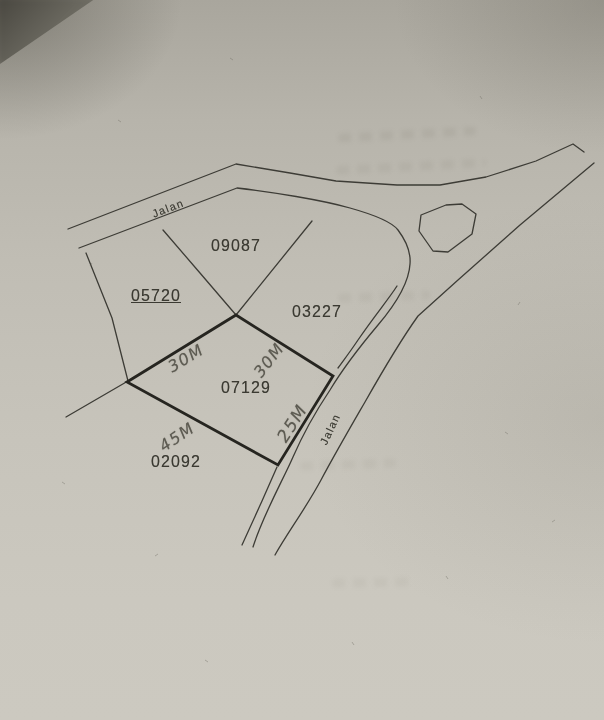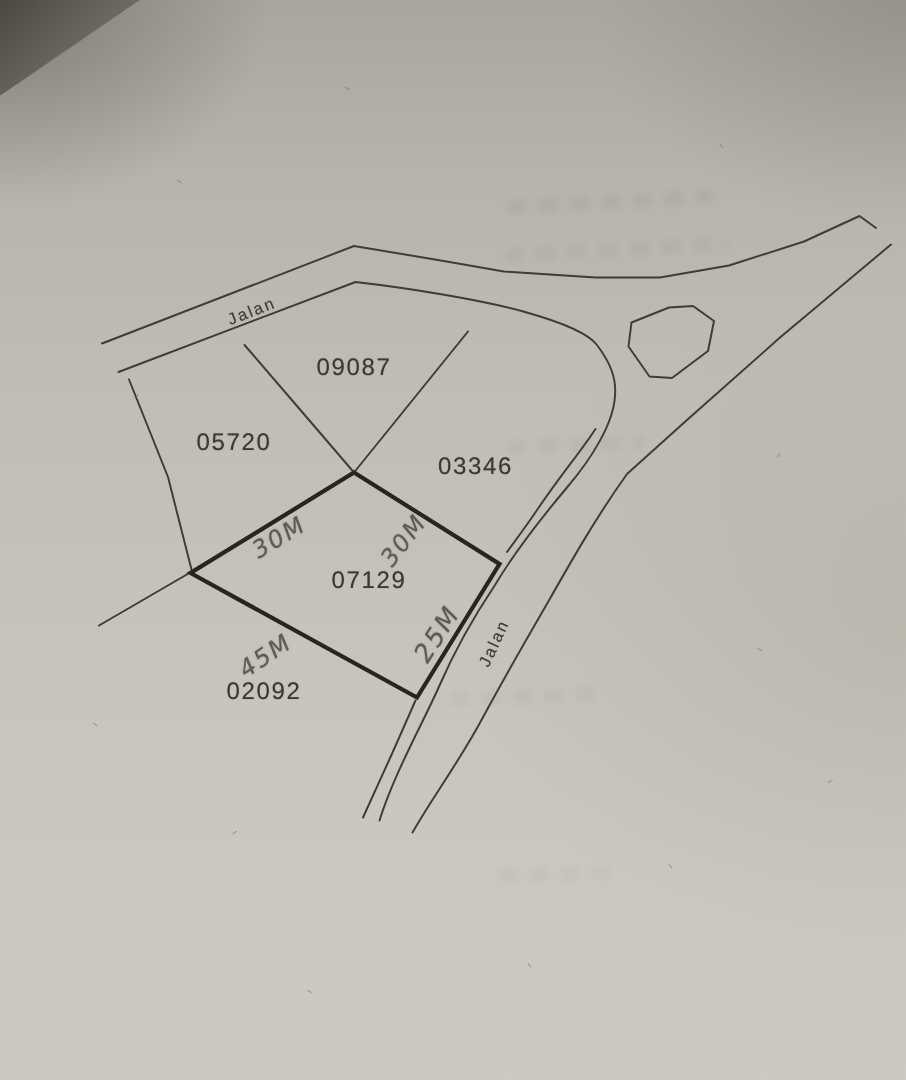--- a/index.html
+++ b/index.html
@@ -103,22 +103,22 @@
       <path d="M118,120 l3,2"></path>
         <path d="M555,520 l-3,2"></path>
         <path d="M205,660 l3,2"></path>
     </g>
   </svg>
 
   <div class="lbl road-label" style="left:168px;top:208px;transform:translate(-50%,-50%) rotate(-21deg);">Jalan</div>
   <div class="lbl road-label" style="left:330px;top:429px;transform:translate(-50%,-50%) rotate(-65deg);">Jalan</div>
 
   <div class="lbl printed" style="left:236px;top:246px;">09087</div>
-  <div class="lbl printed" style="left:156px;top:296px;">05720</div>
-  <div class="lbl printed" style="left:317px;top:312px;">03346</div>
+  <div class="lbl printed" style="left:156px;top:296px;text-decoration:underline;">05720</div>
+  <div class="lbl printed" style="left:317px;top:312px;">03227</div>
   <div class="lbl printed" style="left:246px;top:388px;">07129</div>
   <div class="lbl printed" style="left:176px;top:462px;">02092</div>
 
   <div class="lbl pencil" style="left:186px;top:358px;transform:translate(-50%,-50%) rotate(-31deg);">30M</div>
   <div class="lbl pencil" style="left:269px;top:360px;transform:translate(-50%,-50%) rotate(-52deg);">30M</div>
   <div class="lbl pencil" style="left:177px;top:437px;transform:translate(-50%,-50%) rotate(-34deg);">45M</div>
   <div class="lbl pencil" style="left:292px;top:423px;transform:translate(-50%,-50%) rotate(-57deg);font-size:17px;">25M</div>
 
 </div>
 

